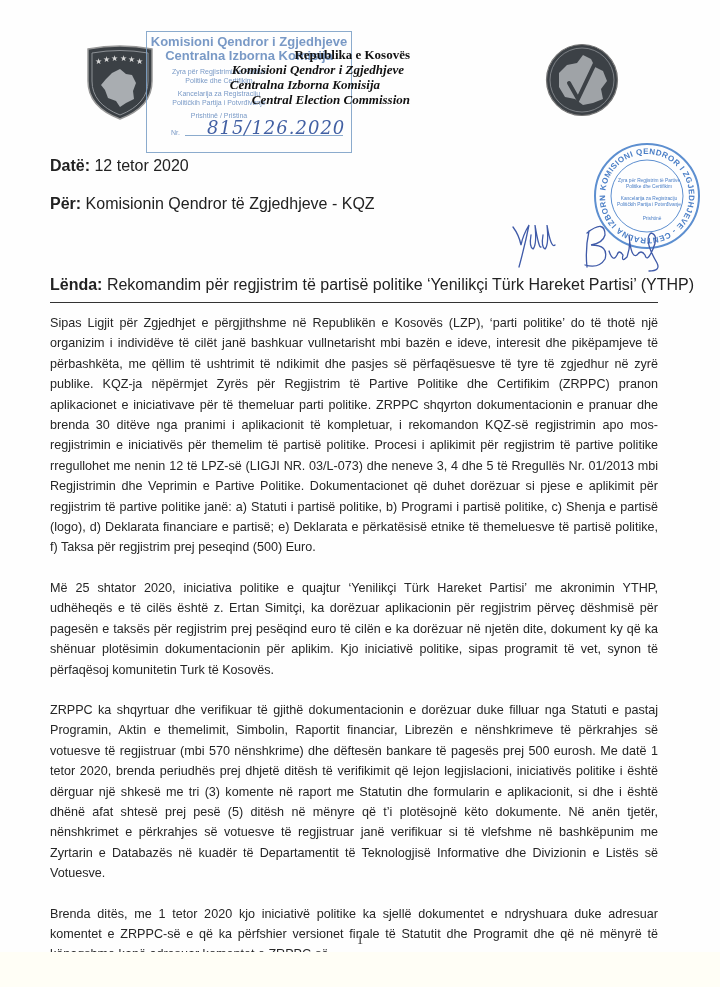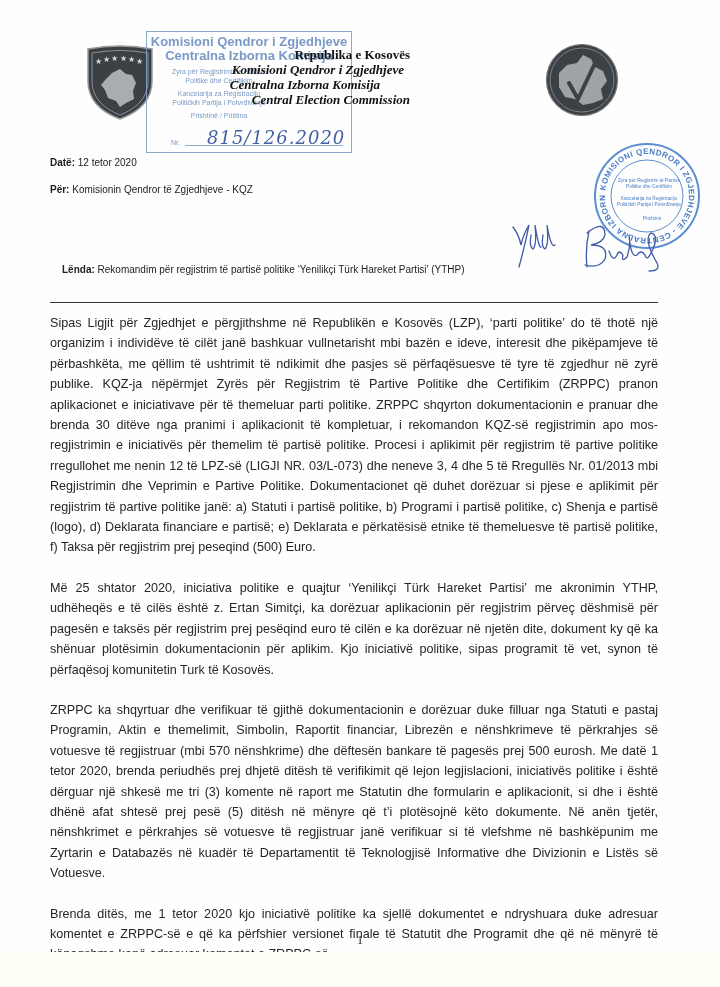--- a/index.html
+++ b/index.html
@@ -21,40 +21,40 @@
       position: absolute; left: 146px; top: 31px; width: 206px; height: 122px;
       border: 1.5px solid #7fa3c8; box-sizing: border-box;
       color: #6b8fc0; text-align: center;
       font-family: "Liberation Sans", sans-serif;
       opacity: 0.9;
     }
     .reg-stamp .l1 { font-size: 13px; font-weight: bold; line-height: 14px; margin-top: 3px; white-space: nowrap; }
     .reg-stamp .l2 { font-size: 13px; font-weight: bold; line-height: 14px; white-space: nowrap; }
     .reg-stamp .sm { font-size: 7px; line-height: 9px; padding-right: 60px; }
     .reg-stamp .gap { height: 4px; }
-    .reg-stamp .num-row { position: absolute; left: 4px; bottom: 2px; width: 196px; height: 22px; }
+    .reg-stamp .num-row { position: absolute; left: 4px; bottom: 12px; width: 196px; height: 22px; }
     .reg-stamp .num-label { position: absolute; left: 20px; bottom: 4px; font-size: 7px; }
     .reg-stamp .num-line { position: absolute; left: 34px; right: 4px; bottom: 4px; border-bottom: 1px solid #7fa3c8; }
     .reg-stamp .num-hand {
       position: absolute; left: 56px; bottom: 2px;
       font-family: "DejaVu Serif", serif; font-style: italic;
       color: #2e4f9a; font-size: 18px; letter-spacing: 1px;
     }
 
     .header-text {
       position: absolute; left: 200px; top: 47px; width: 210px;
       font-family: "Liberation Serif", serif; font-weight: bold;
       font-size: 13px; line-height: 15px; color: #111;
       text-align: right;
     }
     .header-text div { white-space: nowrap; }
     .header-text .it { font-style: italic; }
 
     
-    .meta { position: absolute; left: 50px; font-family: "Liberation Sans", sans-serif; font-size: 10px; color: #222; white-space: nowrap; }
+    .meta { position: absolute; left: 50px; font-family: "Liberation Sans", sans-serif; font-size: 16px; color: #222; white-space: nowrap; }
     .meta b { font-weight: bold; }
 
     .round-stamp { position: absolute; left: 592px; top: 140px; width: 110px; height: 112px; }
     .signature { position: absolute; left: 505px; top: 205px; width: 170px; height: 70px; }
 
     .rule { position: absolute; left: 50px; top: 302px; width: 608px; height: 0; border-top: 1.5px solid #333; }
 
     
     .body {
       position: absolute; left: 50px; top: 313px; width: 608px;
@@ -113,25 +113,25 @@
     <circle cx="37" cy="37" r="35.5" fill="#3c4146" stroke="#777" stroke-width="1.2"></circle>
     <circle cx="37" cy="37" r="32" fill="none" stroke="#8d9196" stroke-width="0.8"></circle>
     <path d="M14 30 L22 22 L32 20 L38 12 L46 16 L50 24 L58 28 L62 38 L56 46 L58 56 L48 60 L38 62 L30 56 L20 54 L14 44 Z" fill="#9fa3a7"></path>
     <path d="M24 40 L33 56 L52 16" fill="none" stroke="#3c4146" stroke-width="4" stroke-linecap="round"></path>
   </svg>
 
   <div class="meta" style="top:157px;">
     <b>Datë:</b>
     <span>12 tetor 2020</span>
   </div>
-  <div class="meta" style="top:184px;">
+  <div class="meta" style="top:195px;">
     <b>Për:</b>
     <span>Komisionin Qendror të Zgjedhjeve - KQZ</span>
   </div>
-  <div class="meta" style="top:264px;margin-left:12px;">
+  <div class="meta" style="top:276px;">
     <b>Lënda:</b>
     <span>Rekomandim për regjistrim të partisë politike ‘Yenilikçi Türk Hareket Partisi’ (YTHP)</span>
   </div>
 
   <svg class="round-stamp" viewBox="0 0 110 112">
     <defs>
       <path id="ringPath" d="M55 56 m-42 0 a42 42 0 1 1 84 0 a42 42 0 1 1 -84 0"></path>
     </defs>
     <circle cx="55" cy="56" r="52" fill="none" stroke="#5d8fd0" stroke-width="2"></circle>
     <circle cx="55" cy="56" r="36" fill="none" stroke="#5d8fd0" stroke-width="1"></circle>

